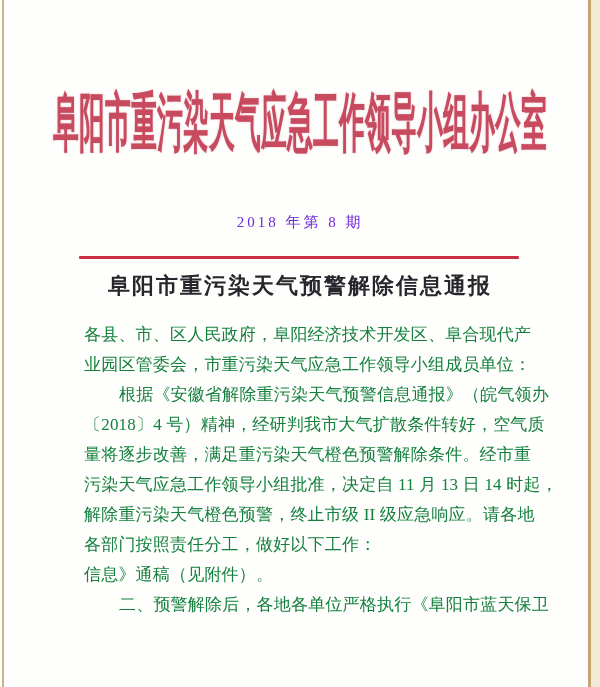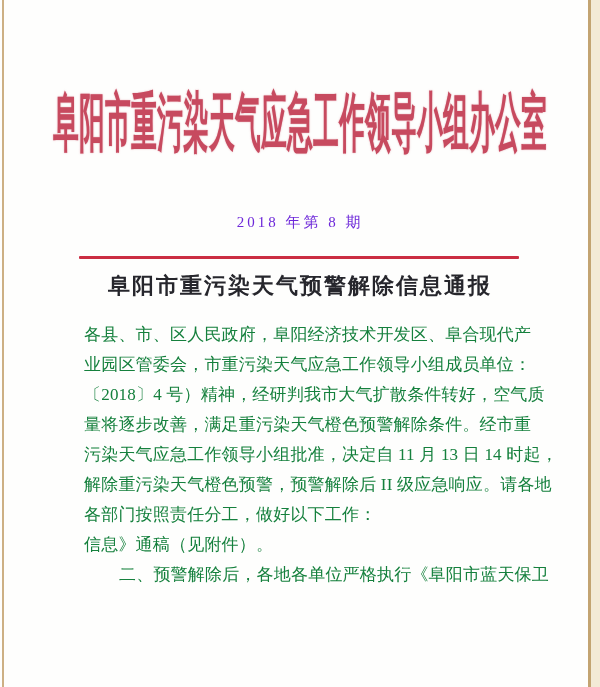--- a/index.html
+++ b/index.html
@@ -98,22 +98,23 @@
 
   <div class="issue-line">2018 年第 8 期</div>
 
   <div class="red-rule"></div>
 
   <div class="doc-title">阜阳市重污染天气预警解除信息通报</div>
 
   <div class="body-text">
       <div class="body-line">各县、市、区人民政府，阜阳经济技术开发区、阜合现代产</div>
       <div class="body-line">业园区管委会，市重污染天气应急工作领导小组成员单位：</div>
+      <div class="body-line indent">根据《安徽省解除重污染天气预警信息通报》（皖气领办</div>
       <div class="body-line">〔2018〕4 号）精神，经研判我市大气扩散条件转好，空气质</div>
       <div class="body-line">量将逐步改善，满足重污染天气橙色预警解除条件。经市重</div>
       <div class="body-line">污染天气应急工作领导小组批准，决定自 11 月 13 日 14 时起，</div>
-      <div class="body-line">解除重污染天气橙色预警，预警解除后 II 级应急响应。请各地</div>
+      <div class="body-line">解除重污染天气橙色预警，终止市级 II 级应急响应。请各地</div>
       <div class="body-line">各部门按照责任分工，做好以下工作：</div>
       <div class="body-line">信息》通稿（见附件）。</div>
       <div class="body-line indent">二、预警解除后，各地各单位严格执行《阜阳市蓝天保卫</div>
     </div>
 
 </div>
 
 </body></html>

